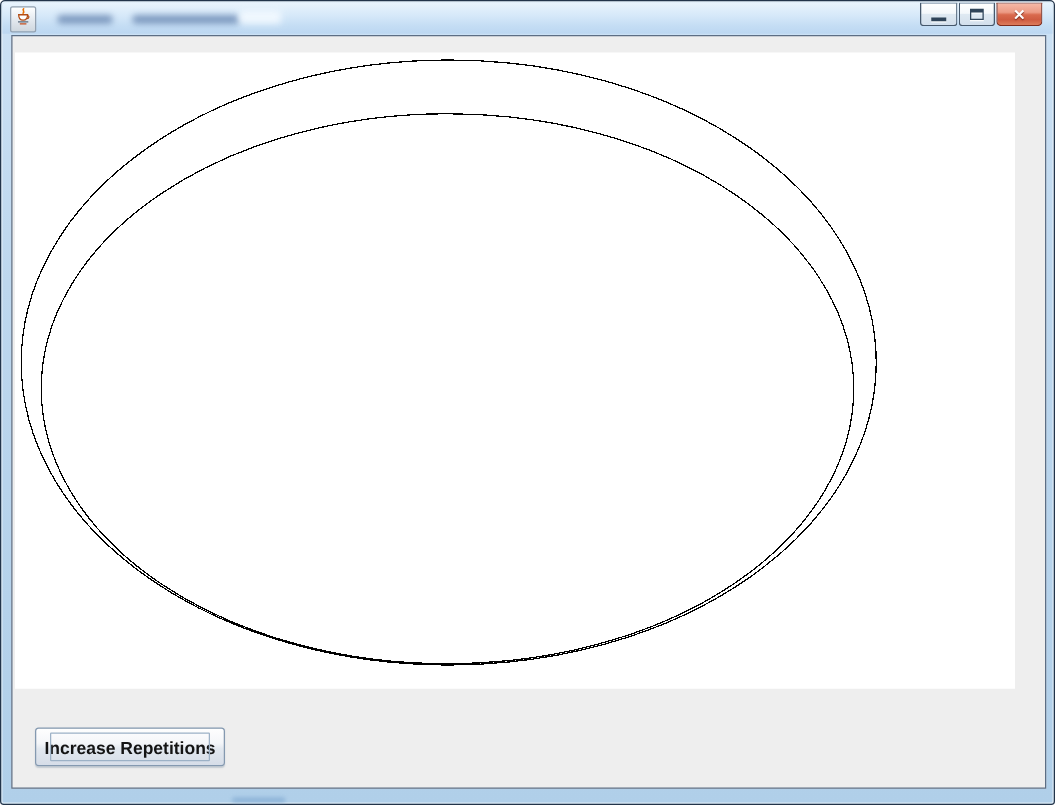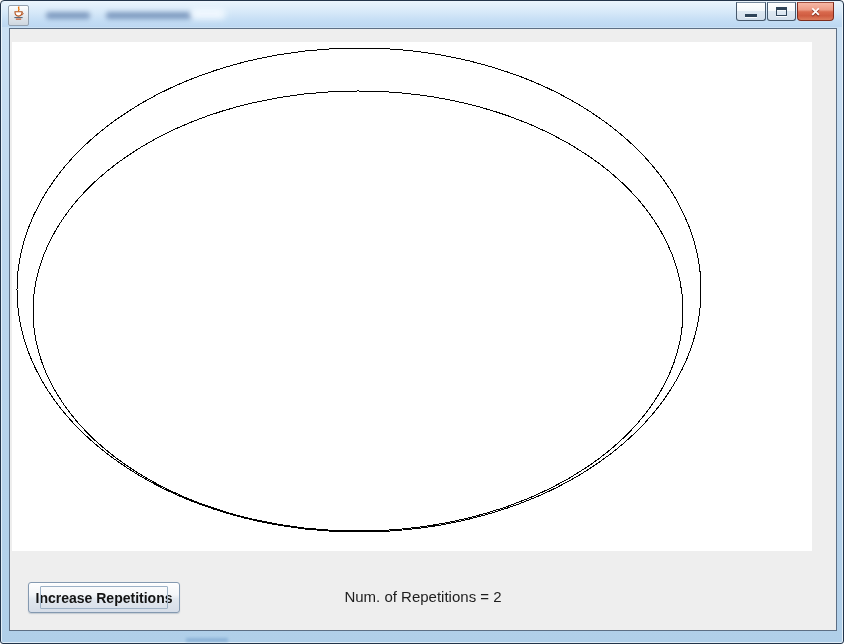--- a/index.html
+++ b/index.html
@@ -99,19 +99,18 @@
             <ellipse cx="347" cy="248" rx="342" ry="242" fill="none" stroke="#000000" stroke-width="1" shape-rendering="crispEdges"></ellipse>
             <ellipse cx="346" cy="269" rx="325" ry="220" fill="none" stroke="#000000" stroke-width="1" shape-rendering="crispEdges"></ellipse>
           </svg>
       </div>
 
       <button class="btn btn-increase">
         <span class="focus-ring"></span>
         <span>Increase Repetitions</span>
       </button>
 
-      <div class="status">Num. of Repetitions = 2</div>
 
     </div>
 
     <div class="frame-smudge"></div>
   </div>
 </div>
 
 </body></html>

